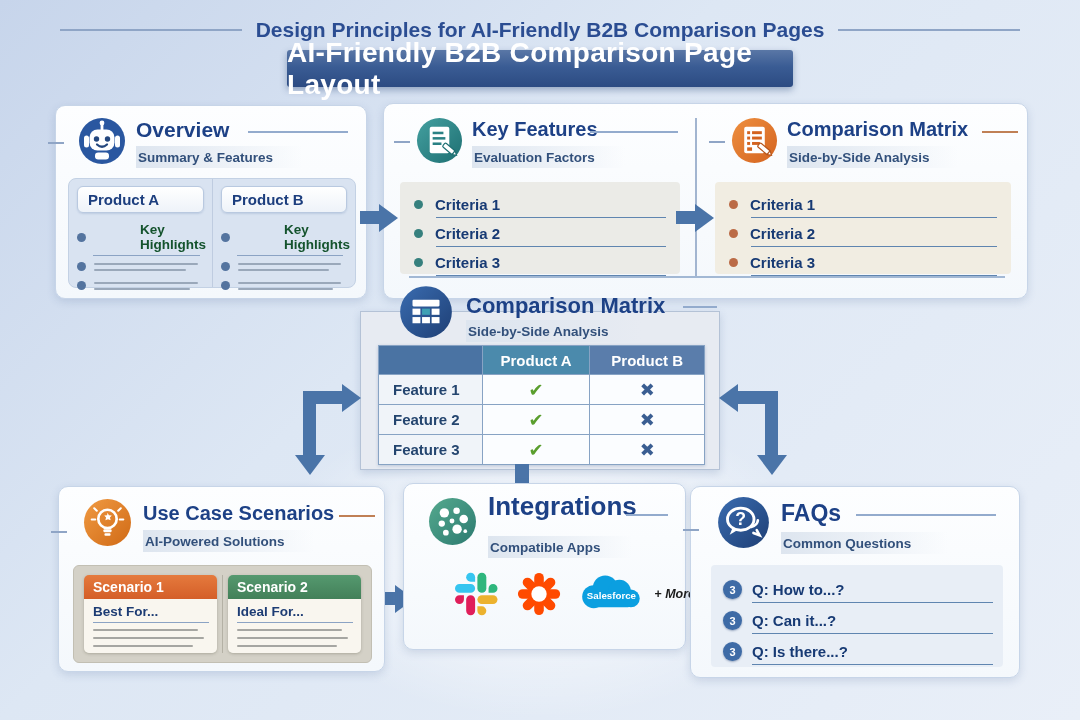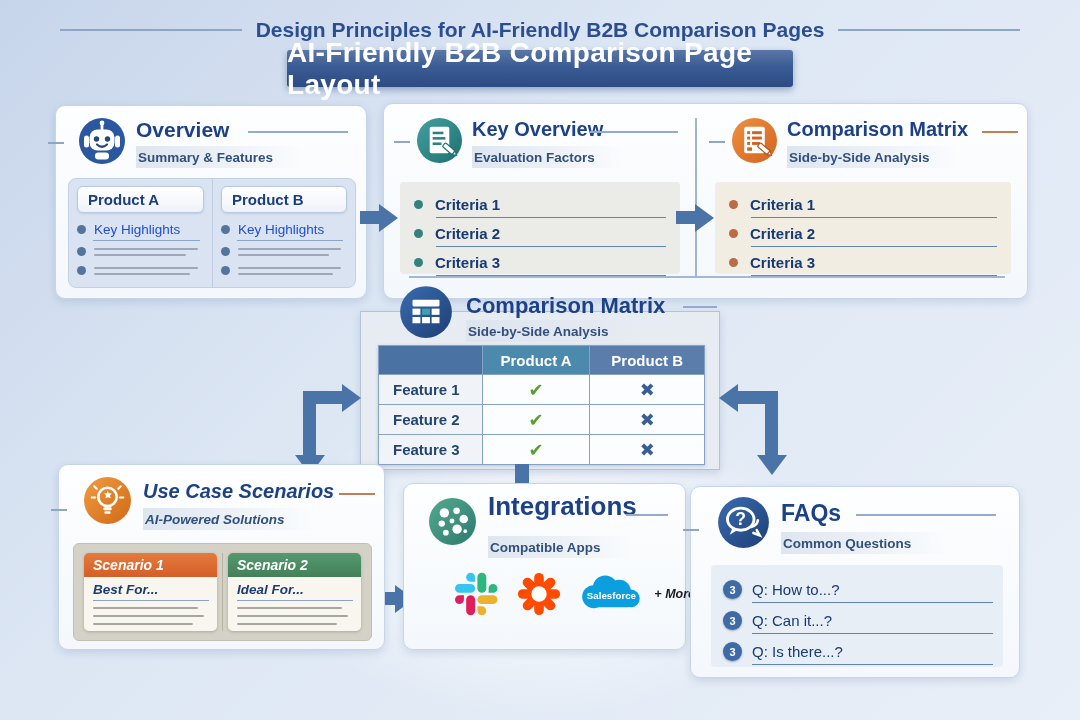--- a/index.html
+++ b/index.html
@@ -55,21 +55,21 @@
     background:#d9e3f1; border:1px solid #c3d1e4; border-radius:8px; display:flex;
   }
   .pcol{ width:50%; padding:7px 8px 0 8px; position:relative; }
   .pcol + .pcol{ border-left:1px solid #bfcce0; }
   .pcard-head{
     background:linear-gradient(180deg,#ffffff,#eef3f9); border:1px solid #b9c9e0; border-radius:6px;
     height:27px; display:flex; align-items:center; padding-left:10px;
     font-size:15px; font-weight:bold; color:#1c3e7e; box-shadow:0 1px 2px rgba(80,110,160,.2);
   }
   .hl-row{ position:relative; display:flex; align-items:center; gap:8px; margin-top:9px; }
-  .hl-row .lbl{ font-size:13.5px; font-weight:normal; color:#1d4ed8; }
+  .hl-row .lbl{ font-size:13.5px; font-weight:bold; color:#14532d;margin-left:46px; }
   .hl-row .u{ position:absolute; left:16px; right:4px; bottom:-4px; height:1.5px; background:#8ba3c4; }
   .ghost-row{ display:flex; align-items:center; gap:8px; margin-top:10px; }
   .ghost-stack{ flex:1; display:flex; flex-direction:column; gap:4px; padding-right:6px; }
 
   
   #top-band{ left:383px; top:103px; width:645px; height:196px; }
   .band-div{ position:absolute; left:311px; top:14px; width:1.5px; height:160px; background:#a2b5d0; }
   .band-bottom{ position:absolute; left:25px; top:172px; width:596px; height:1.5px; background:#a2b8d4; }
   .crit-box{
     position:absolute; border-radius:4px; padding:8px 14px 0 14px;
@@ -95,21 +95,21 @@
   td.val.ok{ color:#5a9e2e; }
   td.val.no{ color:#3a5e92; }
 
   
   .abar{ position:absolute; background:#4a74a8; }
   .ahead-r{ position:absolute; width:0; height:0; border-top:14px solid transparent; border-bottom:14px solid transparent; border-left:19px solid #4a74a8; }
   .ahead-l{ position:absolute; width:0; height:0; border-top:14px solid transparent; border-bottom:14px solid transparent; border-right:19px solid #4a74a8; }
   .ahead-d{ position:absolute; width:0; height:0; border-left:15px solid transparent; border-right:15px solid transparent; border-top:20px solid #4a74a8; }
 
   
-  #use-cases{ left:58px; top:464px; width:327px; height:186px;font-style:italic; }
+  #use-cases{ left:58px; top:486px; width:327px; height:186px; }
   .uc-board{
     position:absolute; left:14px; top:78px; width:299px; height:98px;
     background:#d4d1c7; border:1px solid #c2bfb3; border-radius:6px; display:flex; padding:9px 10px; gap:0;
   }
   .uc-card{ width:134px; border-radius:5px; overflow:hidden; box-shadow:0 1px 3px rgba(80,80,60,.3); }
   .uc-sep{ width:11px; display:flex; justify-content:center; }
   .uc-sep i{ width:1.5px; background:#b4b1a5; }
   .uc-head{ height:24px; display:flex; align-items:center; padding-left:9px; color:#fff; font-size:14px; font-weight:bold; }
   .uc-head.o{ background:linear-gradient(180deg,#e57a3d,#d45e28); }
   .uc-head.g{ background:linear-gradient(180deg,#55996f,#438059); }
@@ -120,21 +120,21 @@
   .uc-lines .ghost{ background:#a6a6a2; }
 
   #integrations{ left:403px; top:483px; width:283px; height:167px; }
   .logo-row{ position:absolute; left:51px; top:84px; width:240px; display:flex; align-items:center; }
   .more-label{ font-size:12.5px; font-weight:bold; font-style:italic; color:#1c1c1c; margin-left:8px; white-space:nowrap; }
 
   #faqs{ left:690px; top:486px; width:330px; height:192px; }
   .faq-box{ position:absolute; left:20px; top:78px; width:292px; height:102px; background:#e8eef6; border-radius:4px; padding:9px 10px 0 12px; }
   .faq-row{ position:relative; display:flex; align-items:center; gap:10px; height:31px; }
   .faq-badge{ width:19px; height:19px; border-radius:50%; background:#3e6ba6; color:#fff; font-size:11px; font-weight:bold; display:flex; align-items:center; justify-content:center; flex:none; box-shadow:0 1px 2px rgba(30,60,110,.4); }
-  .faq-row .lbl{ font-size:15px; font-weight:normal; color:#173a74; white-space:nowrap; }
+  .faq-row .lbl{ font-size:15px; font-weight:bold; color:#173a74; white-space:nowrap; }
   .faq-row .u{ position:absolute; left:29px; right:0; bottom:2px; height:1.2px; background:#5f85b0; }
 </style>
 </head>
 <body>
 
 <div id="canvas">
 
   <div class="title-row">
     <div class="hline"></div>
     <div class="main-title">Design Principles for AI-Friendly B2B Comparison Pages</div>
@@ -222,21 +222,21 @@
       <circle cx="24" cy="24" r="23" fill="url(#tg)"></circle>
       <rect x="14" y="10" width="20" height="27" rx="2" fill="#fff"></rect>
       <rect x="17" y="15" width="11" height="2.6" fill="#2a8184"></rect>
       <rect x="17" y="20.5" width="13" height="2.6" fill="#2a8184"></rect>
       <rect x="17" y="26" width="9" height="2.6" fill="#2a8184"></rect>
       <g transform="rotate(40 33 32)">
         <rect x="27" y="29.5" width="13" height="5" rx="1.4" fill="#fff" stroke="#1e6f72" stroke-width="1.2"></rect>
         <path d="M40 29.5 l4 2.5 -4 2.5 z" fill="#fff" stroke="#1e6f72" stroke-width="1.2"></path>
       </g>
     </svg>
-    <div class="sec-title" style="left:88px; top:14px; font-size:20px;">Key Overview</div>
+    <div class="sec-title" style="left:88px; top:14px; font-size:20px;">Key Features</div>
     <div class="t-line" style="left:206px; top:27px; width:88px;"></div>
     <div class="sub-strip" style="left:88px; top:42px; width:170px;">Evaluation Factors</div>
     <div class="crit-box" style="left:16px; top:78px; width:280px; height:92px; background:#ebebe7;">
       <div class="crit-row">
         <span class="dot" style="background:#36807e;"></span>
         <span class="lbl">Criteria 1</span>
         <span class="u"></span>
       </div>
       <div class="crit-row">
         <span class="dot" style="background:#36807e;"></span>

